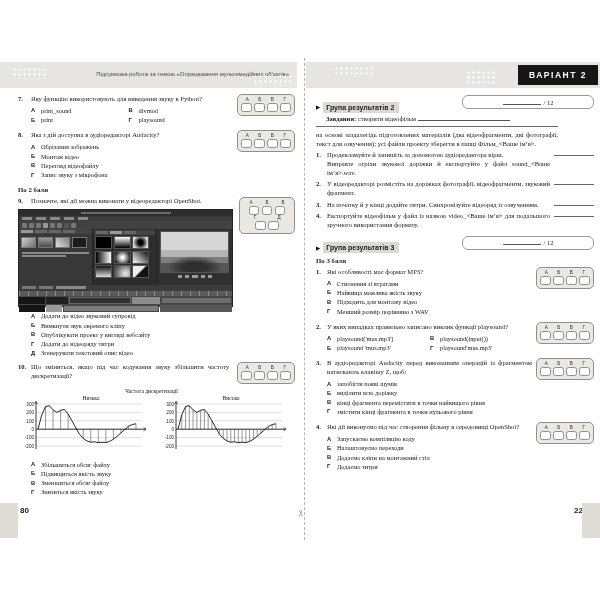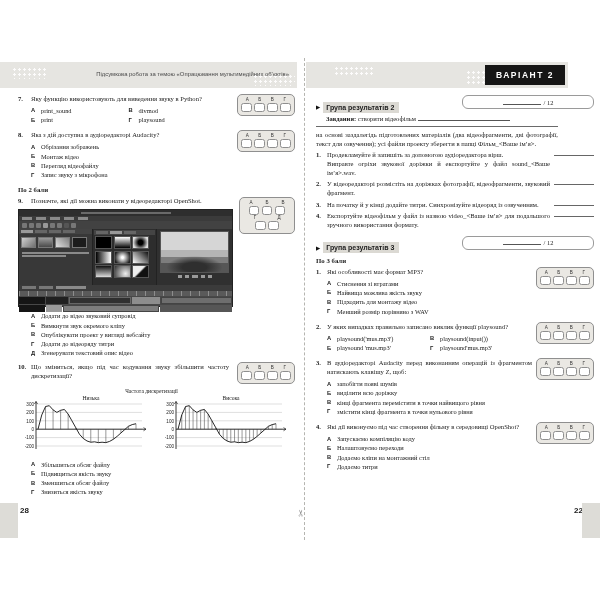--- a/index.html
+++ b/index.html
@@ -2,21 +2,21 @@
 <html><head>
 <meta charset="utf-8">
 <style>
   * { margin:0; padding:0; box-sizing:border-box; }
   html,body { width:600px; height:600px; background:#fff; }
   body { font-family:"Liberation Serif", serif; color:#1b1b1b; position:relative; overflow:hidden; }
 
   
   .band { position:absolute; top:62px; height:26px; background:#e6e5e1; }
   .band-left { left:0; width:297px; }
-  .band-right { left:306px; width:262px; }
+  .band-right { left:306px; width:295px; }
   .band-title { position:absolute; right:8px; top:9px; font:5.9px "Liberation Sans", sans-serif; color:#4a4a4a; }
   .variant-box { position:absolute; right:3px; top:3px; width:80px; height:20px; background:#161616; color:#fff;
                  font:bold 8.5px "Liberation Sans", sans-serif; letter-spacing:1.5px; display:flex; align-items:center; justify-content:center; }
   .dots { position:absolute; background-image:radial-gradient(circle,#fff 1.1px,transparent 1.3px); background-size:5px 5px; opacity:.9; }
 
   
   .cutline { position:absolute; left:304px; top:58px; height:482px; border-left:1px dashed #b5b5b0; }
   .scissors { position:absolute; left:297px; top:508px; font-size:9px; color:#8a8a8a; transform:rotate(-90deg); }
 
   
@@ -702,16 +702,16 @@
         <div class="abox-cells">
           <span class="acell"></span>
           <span class="acell"></span>
           <span class="acell"></span>
           <span class="acell"></span>
         </div>
       </div>
   </div>
 </div>
 
-<div class="pagenum pagenum-l">28</div>
+<div class="pagenum pagenum-l">80</div>
 <div class="pagenum pagenum-r">22</div>
 <div class="edgetab edgetab-l"></div>
 <div class="edgetab edgetab-r"></div>
 
 </body></html>

